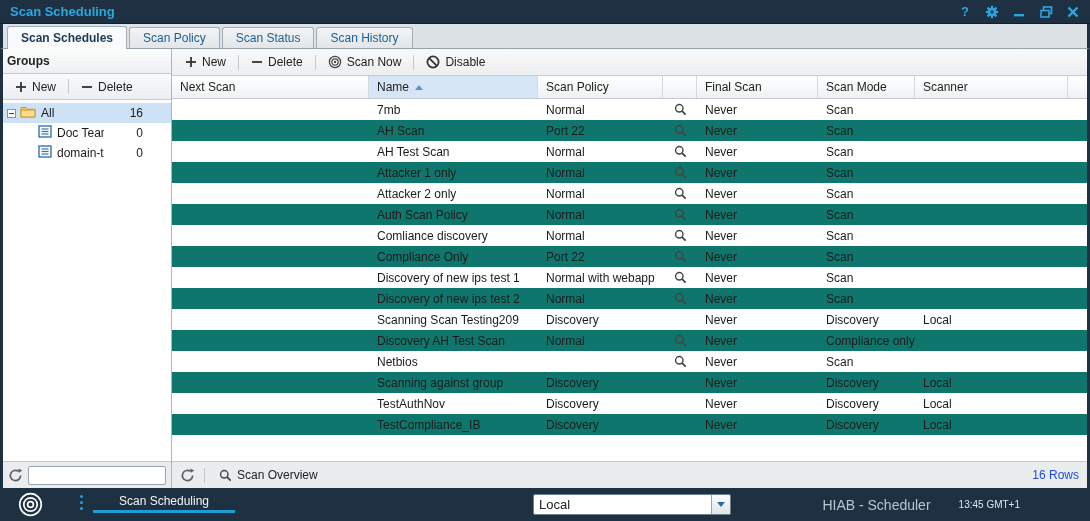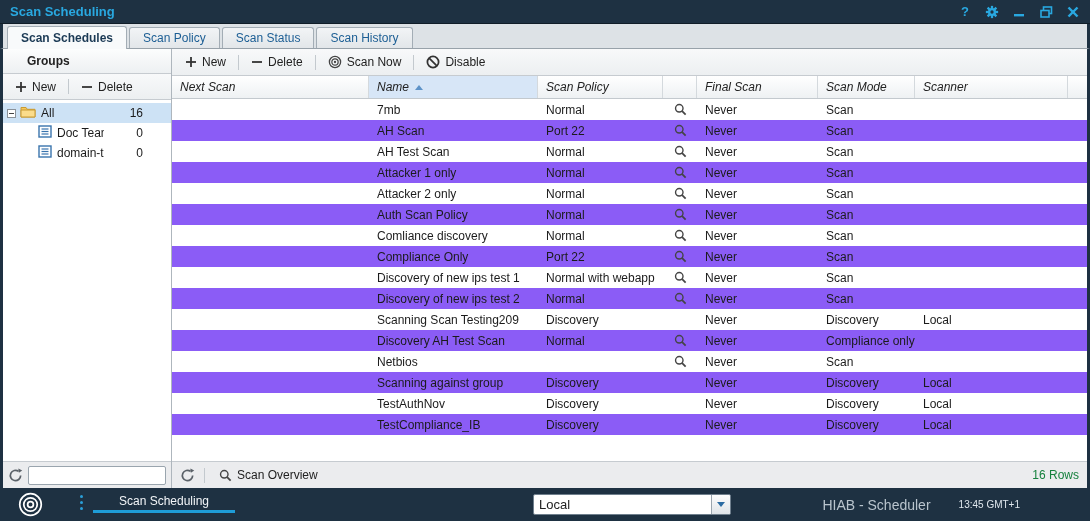--- a/index.html
+++ b/index.html
@@ -30,21 +30,21 @@
                 margin-bottom:-1px; }
 
   
   .main { flex:1; display:flex; min-height:0;
           border-left:3px solid #1e3142; border-right:3px solid #1e3142;
           box-shadow: inset 1px 0 0 #5b93c4, inset -1px 0 0 #5b93c4; }
 
   
   .sidebar { width:169px; flex:0 0 auto; display:flex; flex-direction:column;
              border-right:1px solid #aeb6bd; background:#fff; }
-  .panel-header { height:25px; flex:0 0 auto; display:flex; align-items:center; padding:0 24px;
+  .panel-header { height:25px; flex:0 0 auto; display:flex; align-items:center; padding:0 4px;
                   font-weight:bold; color:#222; background:linear-gradient(#fcfdfd,#edf0f2);
                   border-bottom:1px solid #c6cbd0; }
   .mini-toolbar { height:26px; flex:0 0 auto; display:flex; align-items:center; gap:4px;
                   padding:0 7px; background:linear-gradient(#f8f9fa,#eceff1);
                   border-bottom:1px solid #c6cbd0; }
   .tool-btn { display:flex; align-items:center; gap:5px; padding:2px 5px; cursor:default;
               color:#222; white-space:nowrap; }
   .tool-sep { width:1px; height:15px; background:#c3c9ce; margin:0 3px; }
   .icon { display:inline-flex; align-items:center; justify-content:center; }
 
@@ -66,44 +66,44 @@
   .filter-input { flex:1; height:19px; border:1px solid #9aa5ae; border-radius:2px;
                   background:#fff; font-family:inherit; font-size:12px; padding:0 4px; min-width:0; }
 
   
   .content { flex:1; display:flex; flex-direction:column; min-width:0; }
   .content-toolbar { height:27px; flex:0 0 auto; display:flex; align-items:center; gap:4px;
                      padding:0 8px; background:linear-gradient(#f8f9fa,#eceff1);
                      border-bottom:1px solid #c6cbd0; }
 
   .thead { height:23px; flex:0 0 auto; display:flex;
-           background:linear-gradient(#ffffff,#eef1f3); border-bottom:1px solid #c3c9ce;font-style:italic; }
+           background:linear-gradient(#ffffff,#eef1f3); border-bottom:1px solid #c3c9ce; }
   .th { display:flex; align-items:center; padding-left:8px; border-right:1px solid #d4d9dd;
         color:#222; white-space:nowrap; overflow:hidden; cursor:default; }
   .th.sorted { background:#d7e6f7; }
   .sort-arrow { width:0; height:0; border-left:4px solid transparent; border-right:4px solid transparent;
                 border-bottom:5px solid #5e93c8; margin-left:6px; }
 
   .tbody { flex:1; background:#fff; overflow:hidden; }
   .trow { height:21px; display:flex; background:#fff; }
-  .trow.alt { background:#8b5cf6;justify-content:space-between; }
+  .trow.alt { background:#0f766e;justify-content:space-between; }
   .td { display:flex; align-items:center; padding-left:8px; white-space:nowrap; overflow:hidden; }
 
   .c-next    { width:197px; }
   .c-name    { width:169px; }
   .c-policy  { width:125px; }
   .c-mag     { width:34px; justify-content:center; padding-left:0; }
   .c-final   { width:121px; }
   .c-mode    { width:97px; }
   .c-scanner { width:153px; }
   .c-rest    { flex:1; border-right:none; }
 
   .table-footer { height:27px; flex:0 0 auto; display:flex; align-items:center; gap:6px;
                   padding:0 8px; background:#ebecee; border-top:1px solid #c6cbd0; }
-  .rowcount { margin-left:auto; color:#15803d;text-align:center; }
+  .rowcount { margin-left:auto; color:#1d4ed8;text-align:center; }
 
   
   .statusbar { height:33px; flex:0 0 auto; background:#1e3142; position:relative;
                display:flex; align-items:center; color:#e8edf1; }
   .logo { position:absolute; left:18px; top:4px; }
   .dots { position:absolute; left:80px; top:7px; display:flex; flex-direction:column; gap:3px; }
   .dots i { width:3px; height:3px; background:#2a9fd8; border-radius:50%; }
   .task-item { position:absolute; left:93px; top:3px; width:142px; display:flex;
                flex-direction:column; align-items:center; cursor:default; }
   .task-item .task-label { font-size:12px; color:#f2f5f8; padding:3px 0 2px; }

